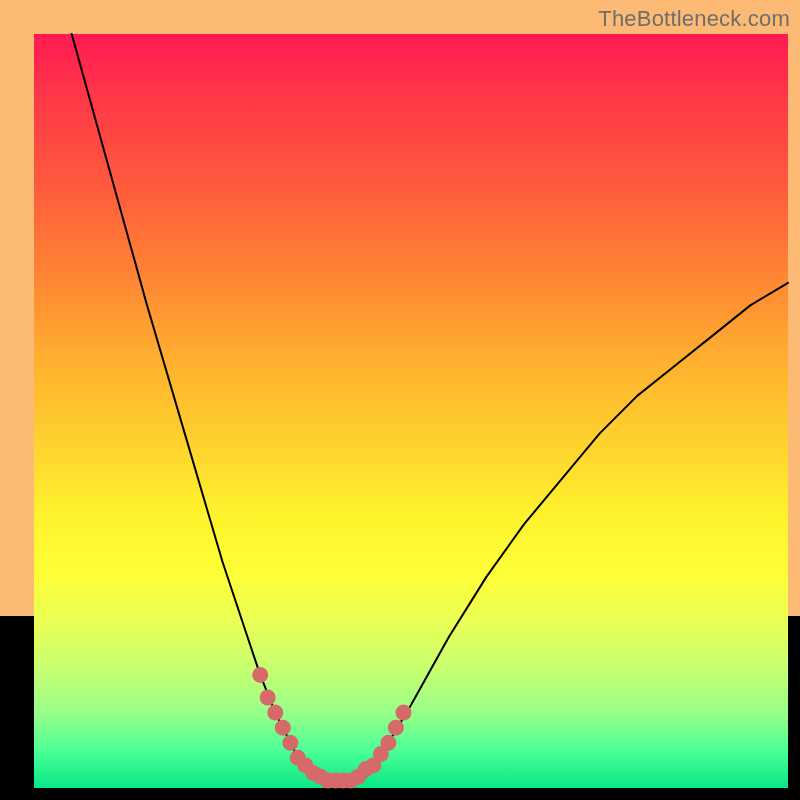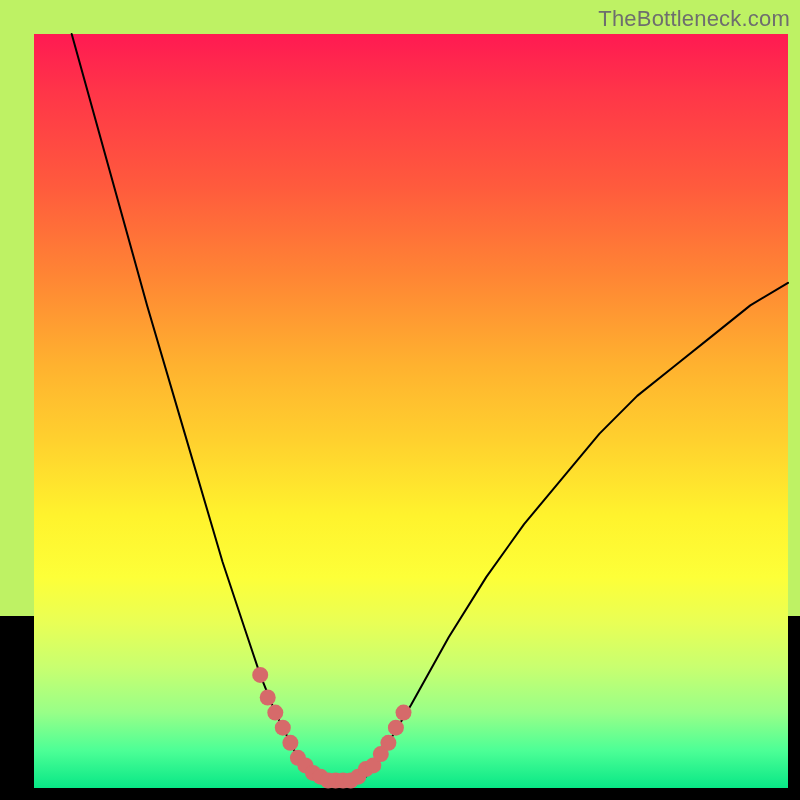--- a/index.html
+++ b/index.html
@@ -8,21 +8,21 @@
     width: 800px;
     height: 800px;
     background: #000;
     overflow: hidden;
     font-family: Arial, Helvetica, sans-serif;
   }
   .stage {
     position: relative;
     width: 800px;
     height: 616px;
-    background: #bef264;
+    background: #fdba74;
   }
   .plot-area {
     position: absolute;
     left: 34px;
     top: 34px;
     width: 754px;
     height: 754px;
     
     background: linear-gradient(
       to bottom,

